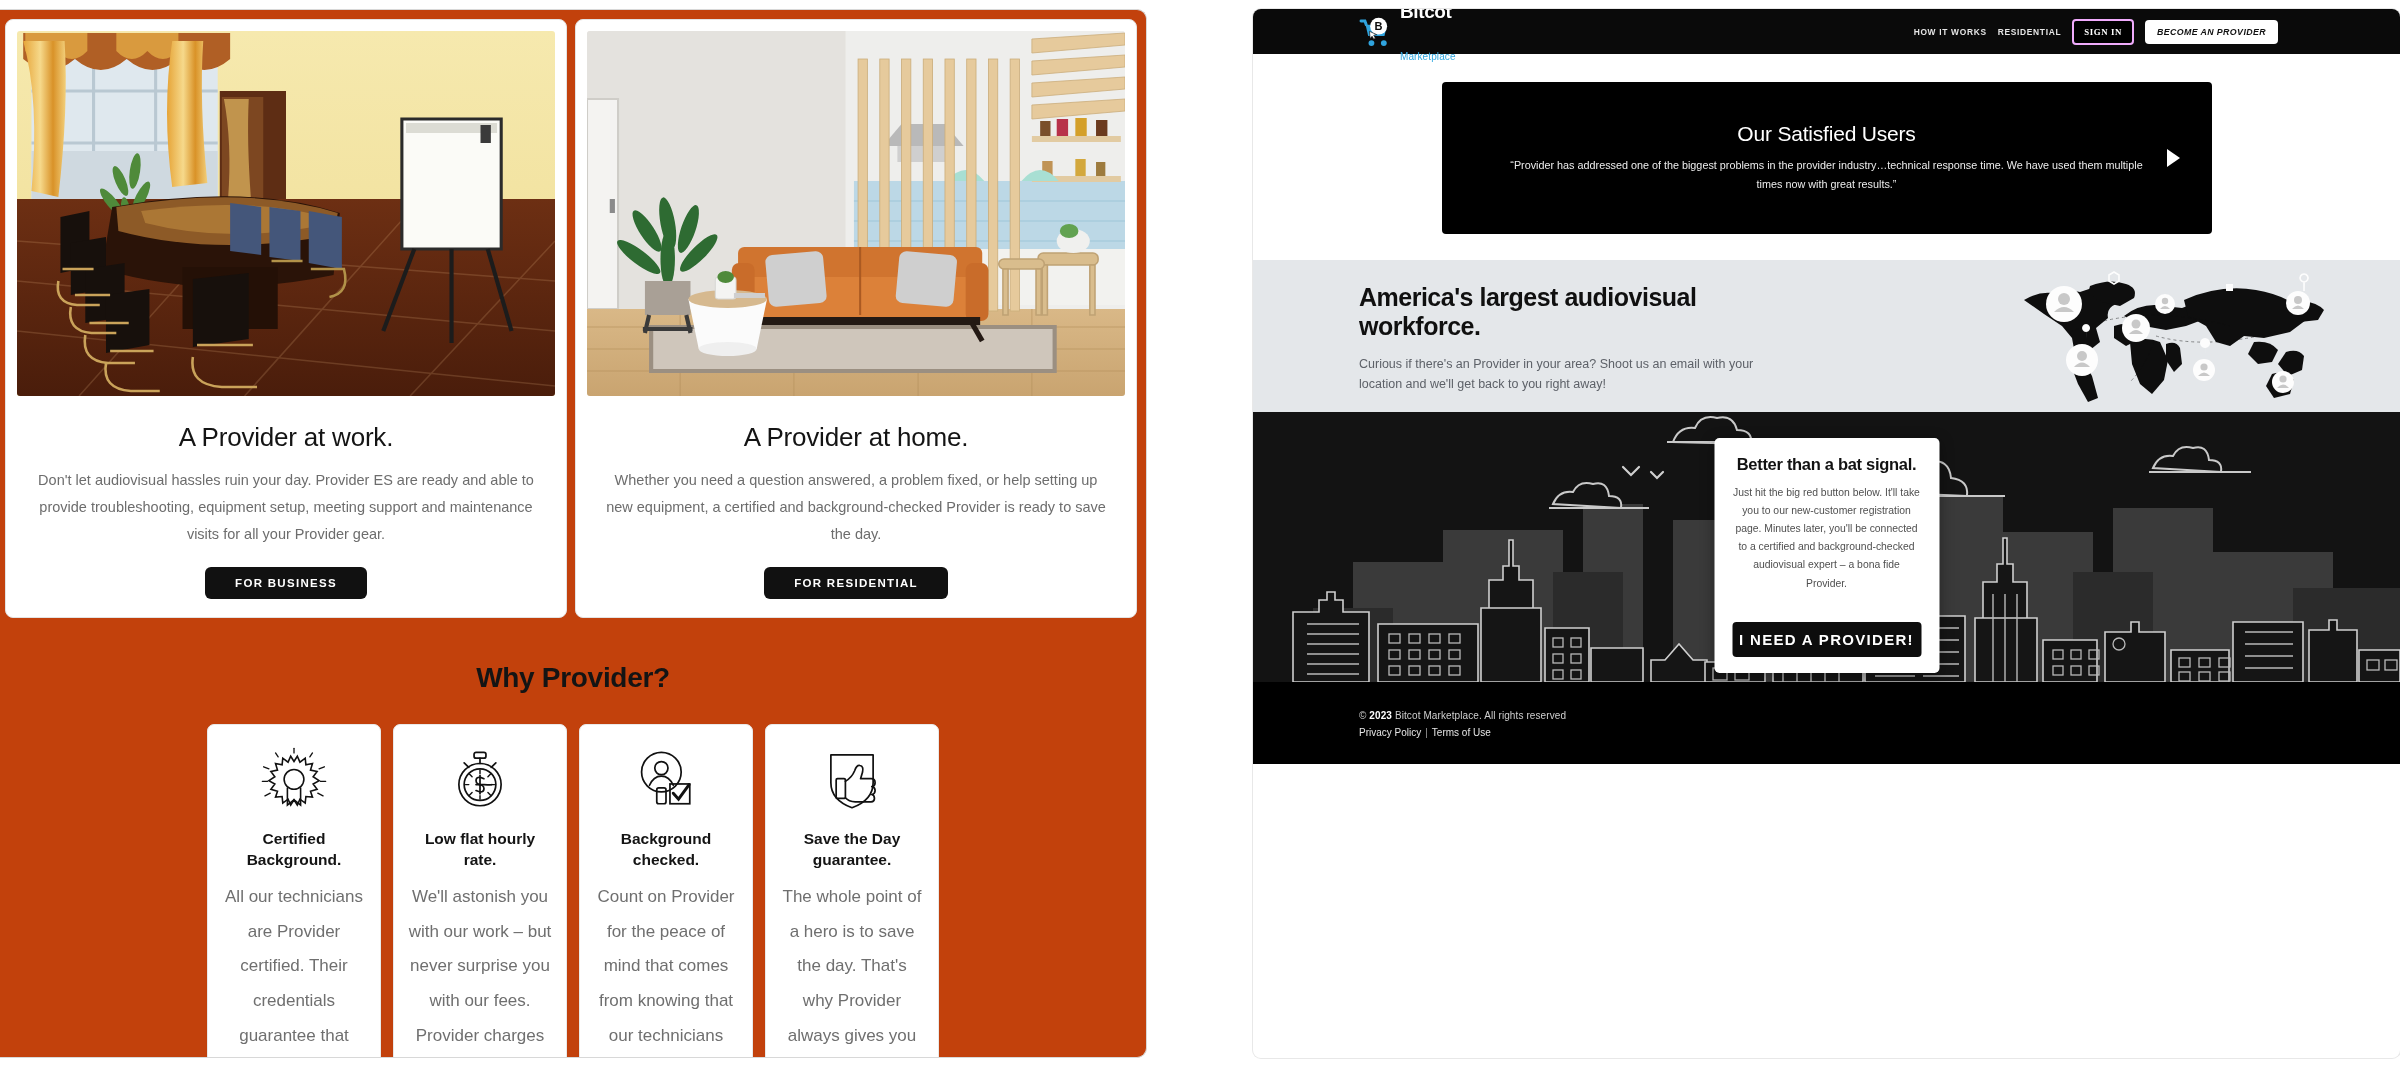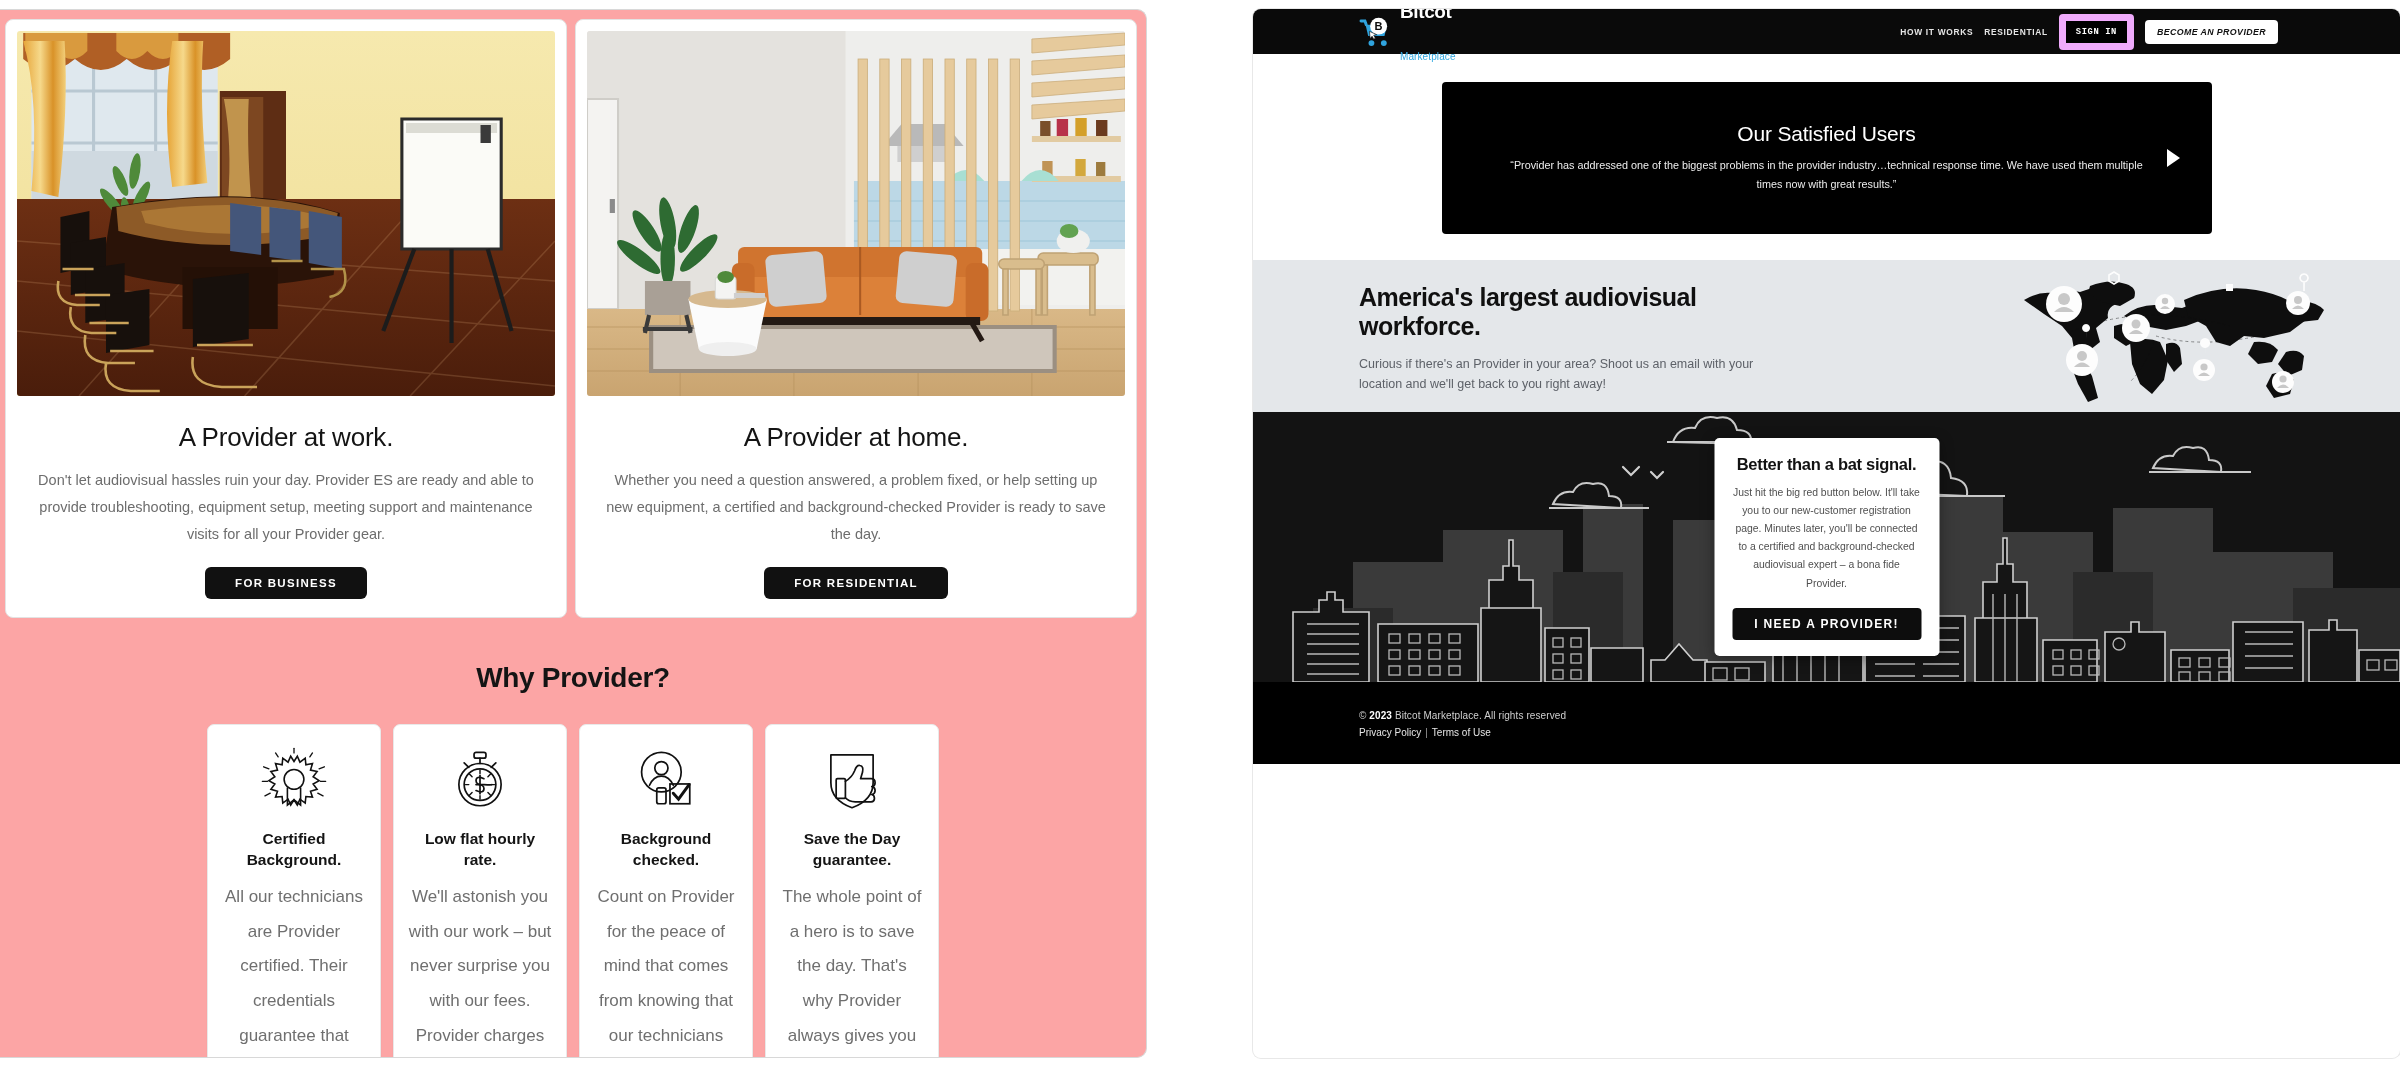--- a/index.html
+++ b/index.html
@@ -9,21 +9,21 @@
     font-family: "Liberation Sans", sans-serif;
     overflow: hidden;
   }
   .stage { position: relative; width: 2400px; height: 1067px; display: flex; }
 
   
   .left-panel {
     position: relative;
     width: 1147px; height: 1049px;
     margin-top: 9px;
-    background: #fca5a5;
+    background: #c2410c;
     border: 1px solid #d8d8d8;
     border-left: none;
     border-radius: 0 10px 10px 0;
     overflow: hidden;
   }
   .cards-row { display: flex; gap: 8px; padding: 9px 9px 0 5px; }
   .promo-card {
     flex: 1 1 0;
     background: #fff;
     border: 1px solid #e3e3e3;
@@ -99,23 +99,23 @@
   .logo-main { font-size: 19px; font-weight: 700; color: #fff; letter-spacing: -0.4px; }
   .logo-sub { font-size: 10px; font-weight: 500; color: #31a8e0; margin-top: 3px; letter-spacing: 0.1px; }
   .nav-right { margin-left: auto; display: flex; align-items: center; gap: 11px; padding-right: 100px; }
   .nav-link {
     font-size: 8.4px; color: #e6e6e6; letter-spacing: 0.7px;
     font-weight: 600; cursor: pointer; white-space: nowrap;
   }
   .nav-btn-outline {
     font-size: 8.8px; font-weight: 800; letter-spacing: 0.6px;
     color: #fff; background: #000;
-    border: 7px solid #f0abfc; border-radius: 4px;
+    border: 2px solid #f0abfc; border-radius: 4px;
     padding: 6px 10px; cursor: pointer; white-space: nowrap;
-    font-family: Liberation Mono, monospace;
+    font-family: Liberation Serif, serif;
   }
   .nav-btn-solid {
     font-size: 8.8px; font-weight: 800; font-style: italic; letter-spacing: 0.4px;
     color: #111; background: #fff;
     border: none; border-radius: 4px;
     padding: 7px 12px; cursor: pointer; white-space: nowrap;
     font-family: "Liberation Sans", sans-serif;
   }
 
   
@@ -172,24 +172,24 @@
   }
   .bat-title {
     font-size: 16.5px; font-weight: 700; color: #121212;
     text-align: center; line-height: 1.25; letter-spacing: -0.3px;
   }
   .bat-text {
     font-size: 10.4px; line-height: 1.75; color: #4f4f4f;
     text-align: center; margin-top: 9px;
   }
   .bat-btn {
-    margin-top: 15px; width: 100%;
+    margin-top: 29px; width: 100%;
     background: #0d0d0d; color: #fff;
     border: none; border-radius: 4px;
-    font-size: 12px; font-weight: 700; letter-spacing: 1.3px;
+    font-size: 15px; font-weight: 700; letter-spacing: 1.3px;
     padding: 9px 0; cursor: pointer;
     font-family: "Liberation Sans", sans-serif;
   }
 
   
   .footer {
     background: #000; height: 82px;
     padding: 28px 16px 0 106px;
   }
   .footer-copy { font-size: 10px; color: #cfcfcf; letter-spacing: 0.1px; }

